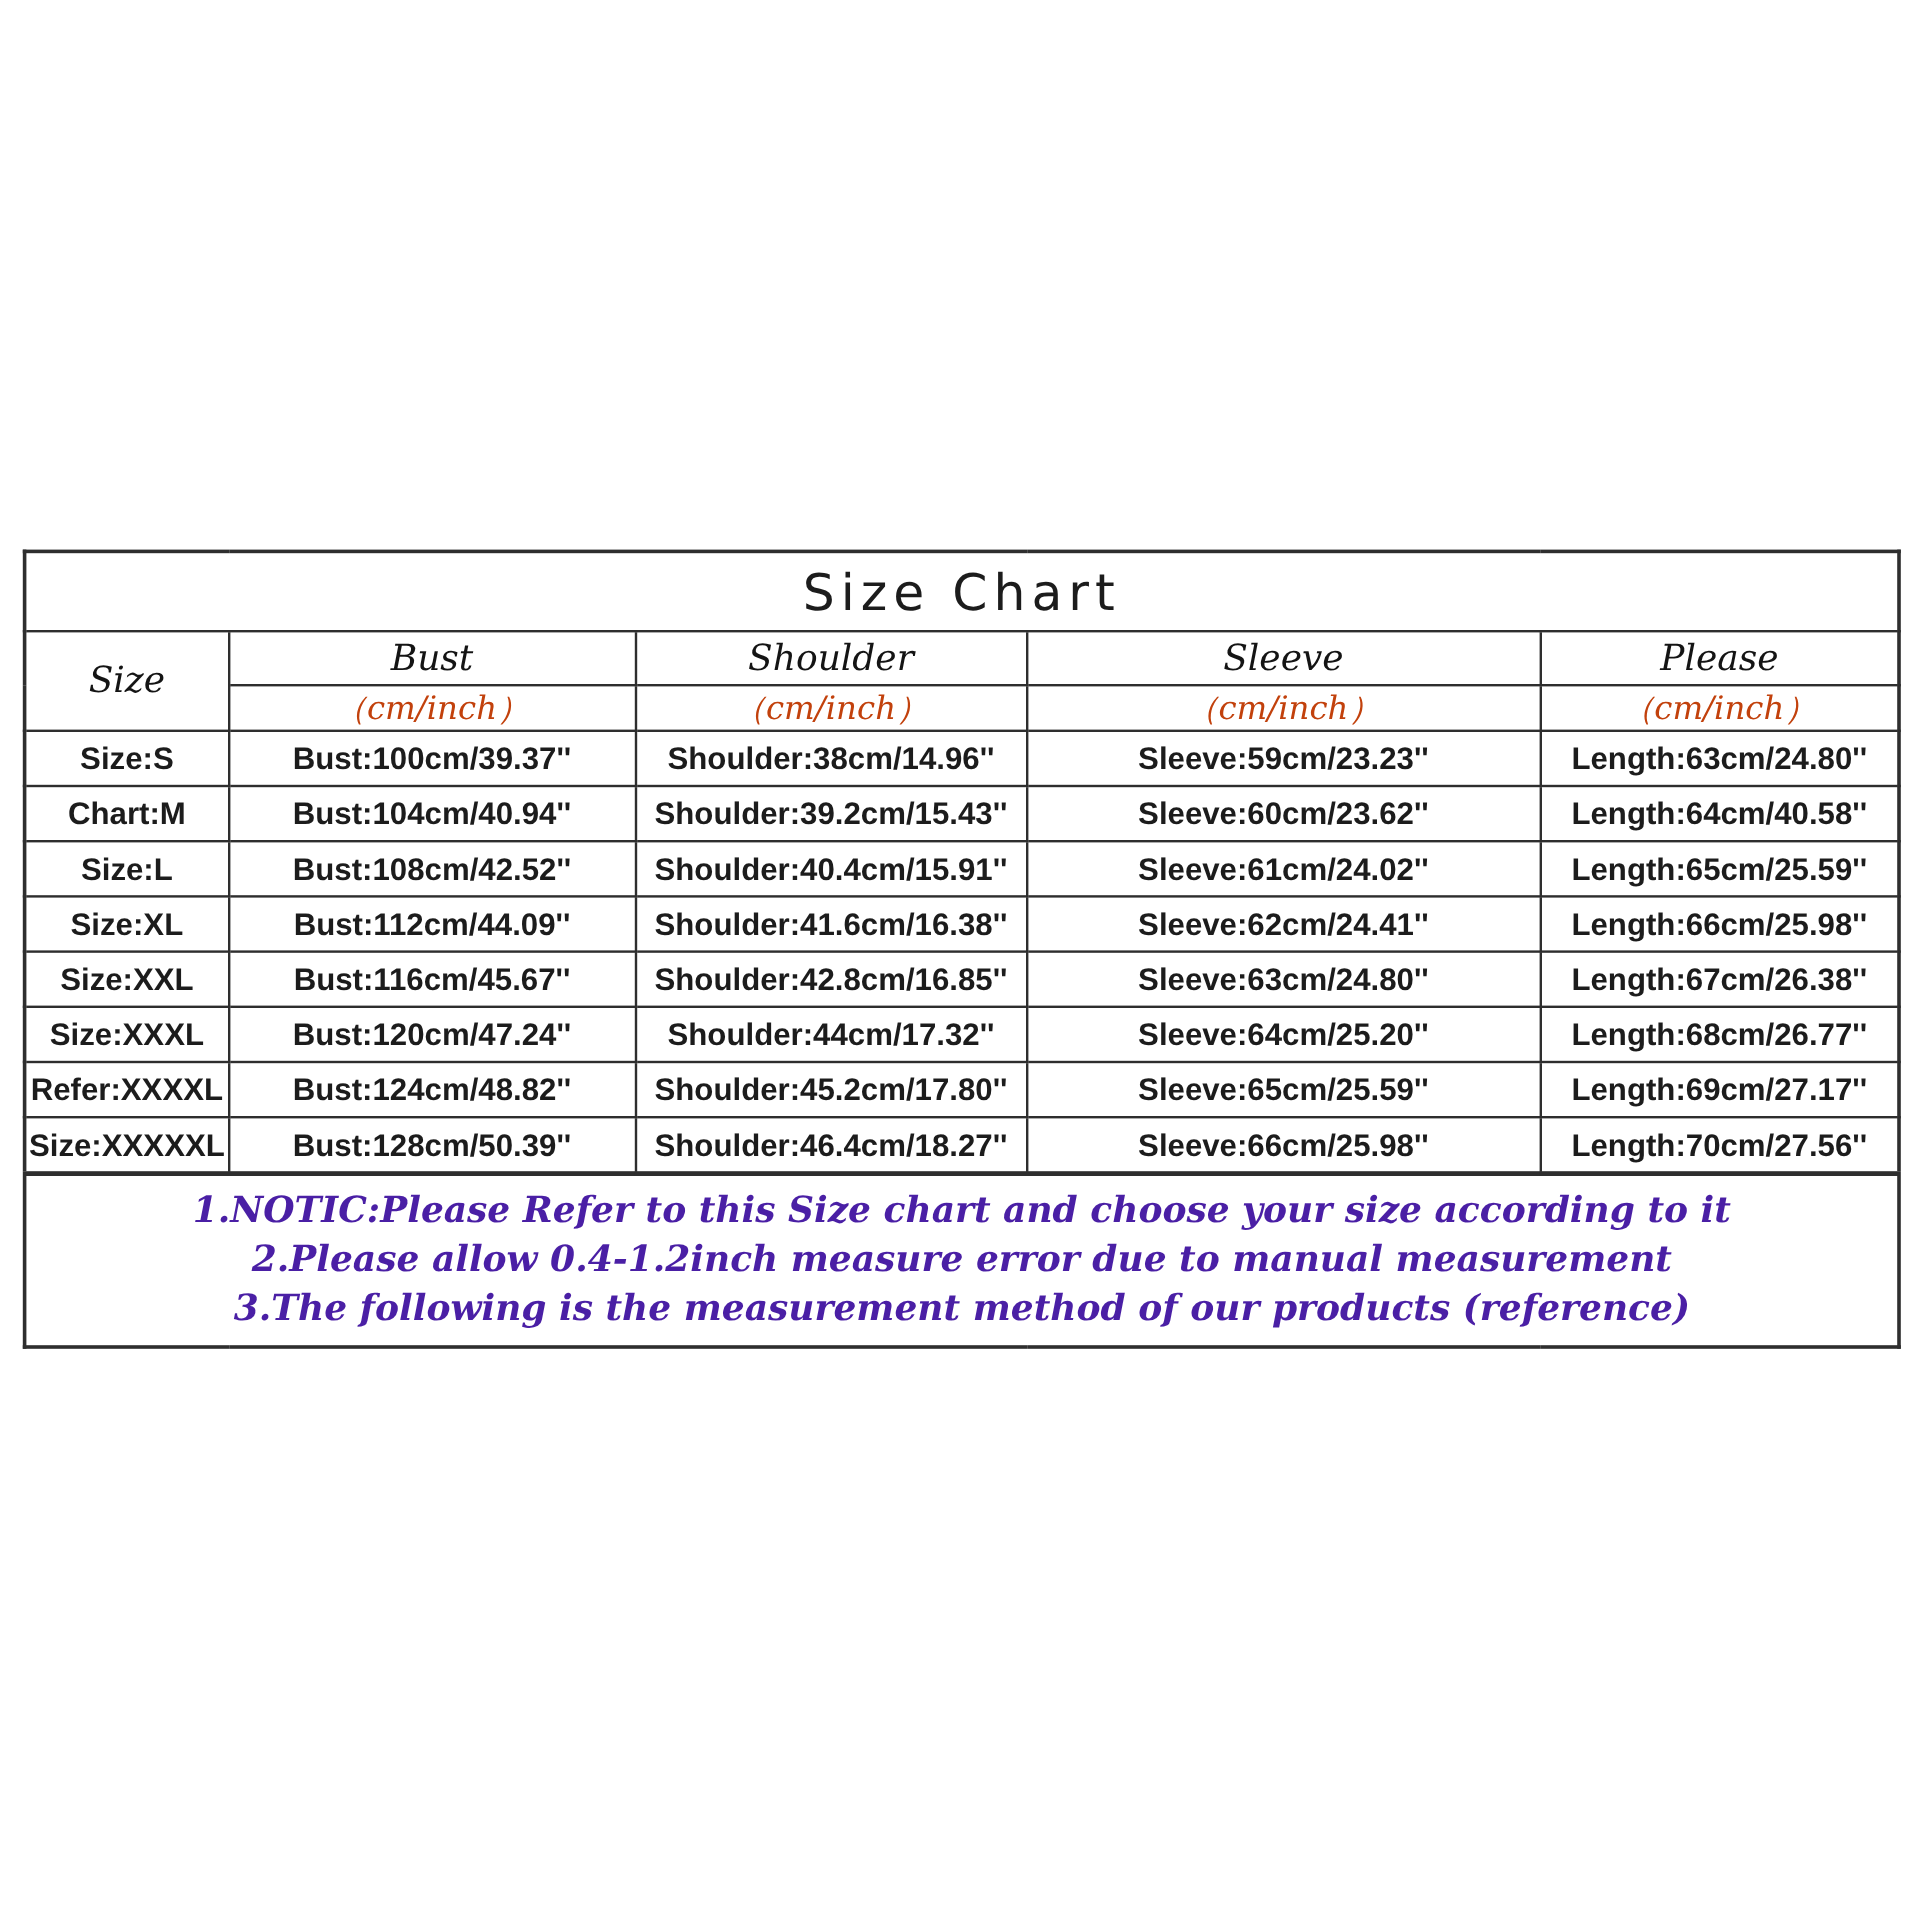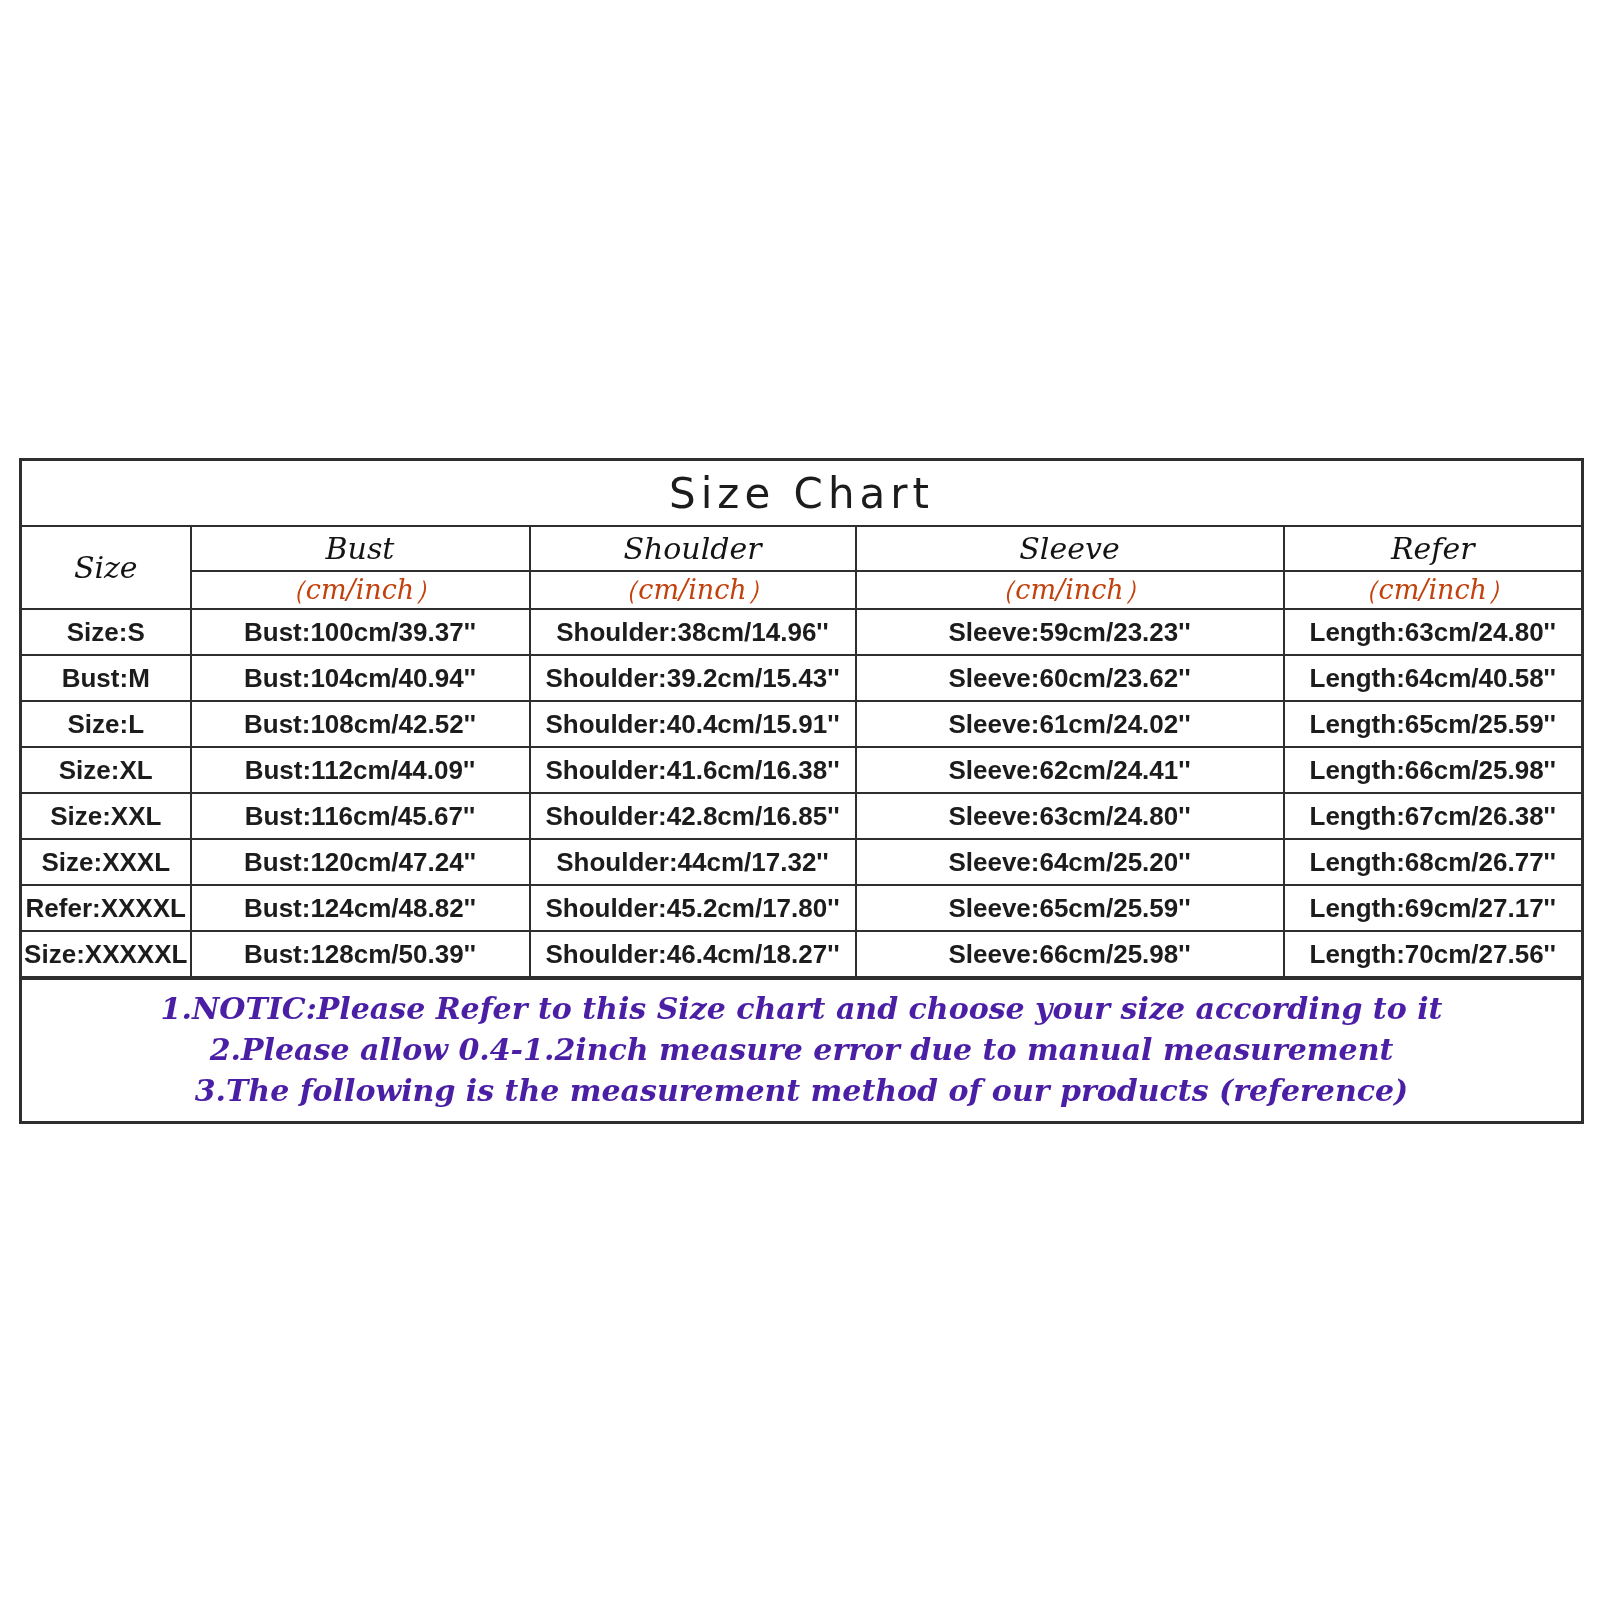--- a/index.html
+++ b/index.html
@@ -95,39 +95,39 @@
     </colgroup>
     <thead>
       <tr class="title-row">
         <td colspan="5">Size Chart</td>
       </tr>
       <tr class="name-row">
         <th rowspan="2" class="size-head">Size</th>
         <th>Bust</th>
         <th>Shoulder</th>
         <th>Sleeve</th>
-        <th>Refer</th>
+        <th>Please</th>
       </tr>
       <tr class="unit-row">
         <th>（cm/inch）</th>
         <th>（cm/inch）</th>
         <th>（cm/inch）</th>
         <th>（cm/inch）</th>
       </tr>
     </thead>
     <tbody>
       <tr>
         <td>Size:S</td>
         <td>Bust:100cm/39.37''</td>
         <td>Shoulder:38cm/14.96''</td>
         <td>Sleeve:59cm/23.23''</td>
         <td>Length:63cm/24.80''</td>
       </tr>
       <tr>
-        <td>Bust:M</td>
+        <td>Chart:M</td>
         <td>Bust:104cm/40.94''</td>
         <td>Shoulder:39.2cm/15.43''</td>
         <td>Sleeve:60cm/23.62''</td>
         <td>Length:64cm/40.58''</td>
       </tr>
       <tr>
         <td>Size:L</td>
         <td>Bust:108cm/42.52''</td>
         <td>Shoulder:40.4cm/15.91''</td>
         <td>Sleeve:61cm/24.02''</td>

